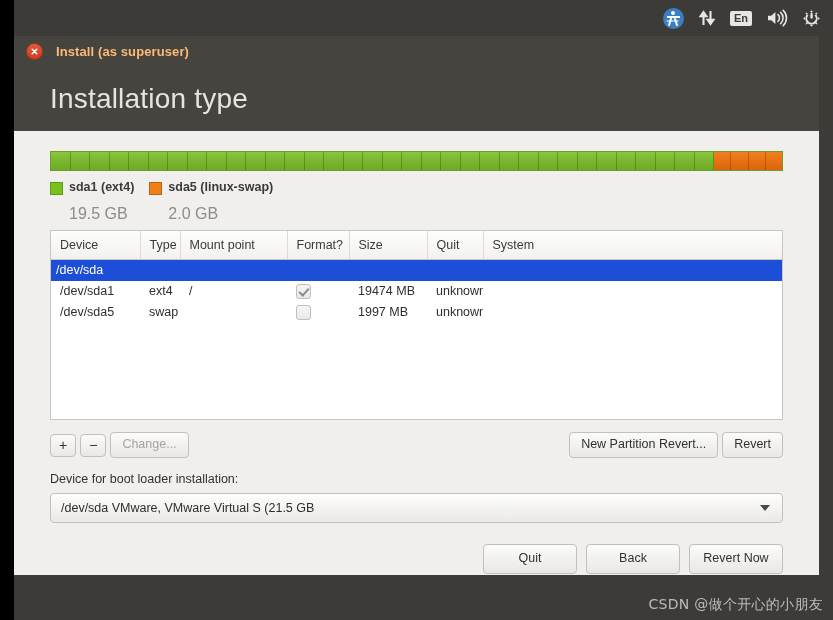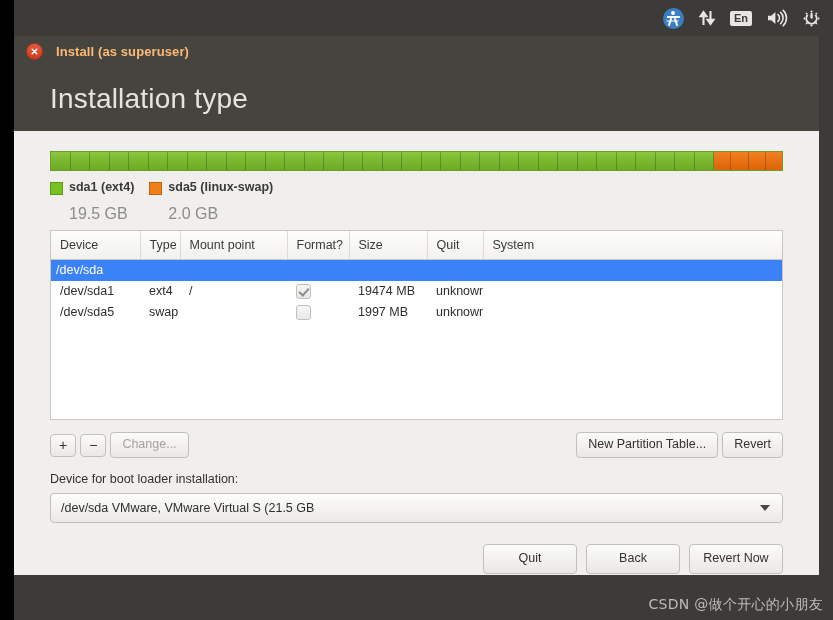--- a/index.html
+++ b/index.html
@@ -261,21 +261,21 @@
   table.parts td {
     font-size: 12.5px;
     color: #2e2e2c;
     padding: 3px 8px 3px 9px;
     height: 21px;
     box-sizing: border-box;
     white-space: nowrap;
     overflow: hidden;
   }
   tr.row-disk td {
-    background: #3b82f6;
+    background: #1d4ed8;
     color: #ffffff;
   }
   tr.row-disk td:first-child { padding-left: 5px; }
 
   .cb {
     width: 15px; height: 15px;
     border: 1px solid #c2bfbb;
     border-radius: 3px;
     background: linear-gradient(to bottom, #f6f5f4, #ebe9e7);
     display: inline-block;
@@ -567,21 +567,21 @@
             </tr>
           </tbody>
         </table>
       </div>
 
       <div class="btn-row">
         <button class="btn small">+</button>
         <button class="btn small">−</button>
         <button class="btn disabled">Change...</button>
         <div class="spacer"></div>
-        <button class="btn">New Partition Table...</button>
+        <button class="btn">New Partition Revert...</button>
         <button class="btn">Revert</button>
       </div>
 
       <div class="boot-label">Device for boot loader installation:</div>
 
       <div class="combo">
         <span class="combo-text">/dev/sda   VMware, VMware Virtual S (21.5 GB</span>
         <span class="arrow"></span>
       </div>
 

